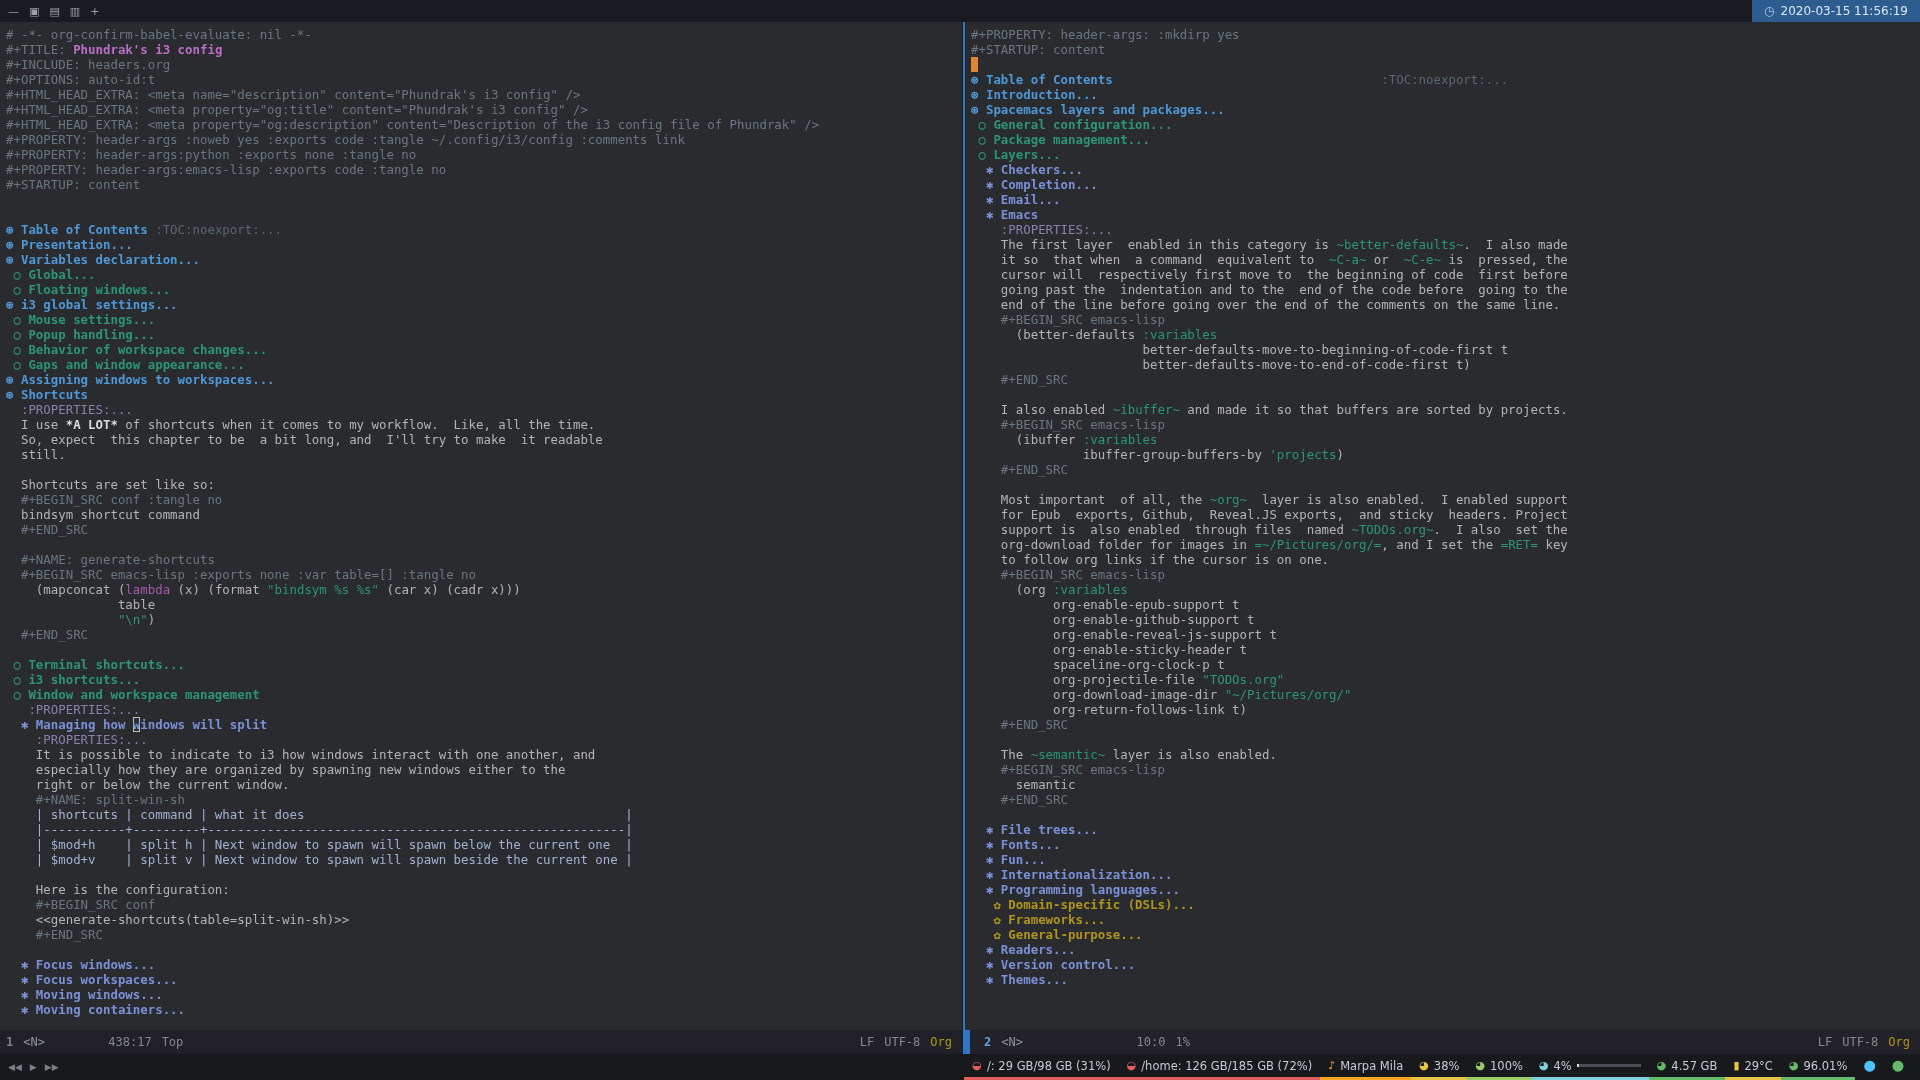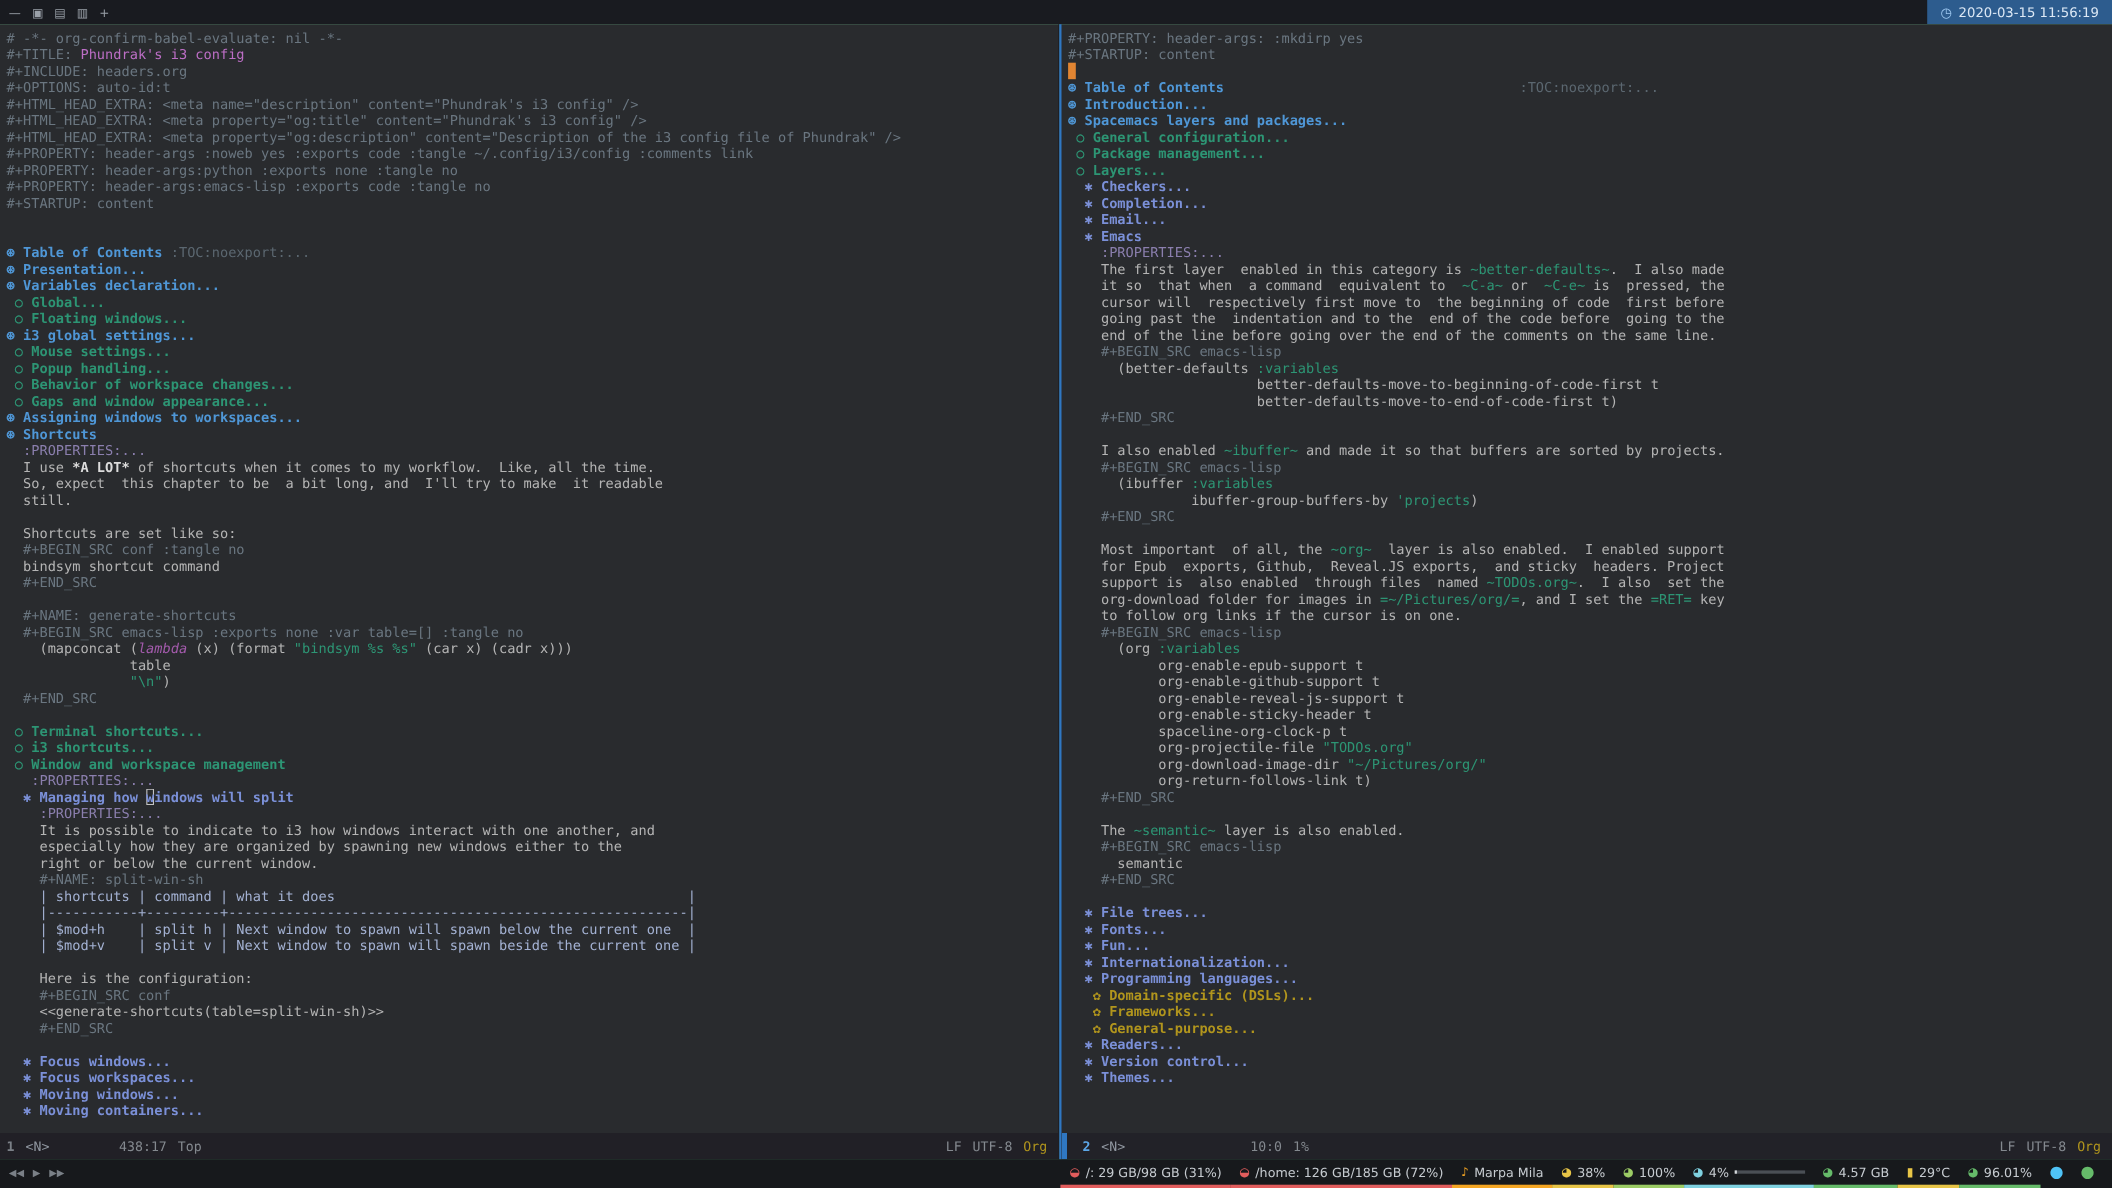--- a/index.html
+++ b/index.html
@@ -25,48 +25,48 @@
   }
   .tb-clock {
     margin-left:auto; height:22px; display:flex; align-items:center; gap:6px;
     padding:0 12px; background:#2d5c8e; color:#dce8f5; font-size:12px;
   }
   .tb-clock .clock-icon { color:#9cc6ef; font-size:12px; }
 
   
   .editor {
     position:absolute; top:22px; left:0; width:1920px; height:1032px;
-    display:flex; background:#86efac;
+    display:flex; background:#c2410c;
   }
   .win { position:relative; height:100%; overflow:hidden; background:#292b2e; }
   .win-left  { width:963px; border-right:1px solid #1d1f22; }
   .win-right { width:957px; border-left:2px solid #2f77c2; }
 
   .buffer {
     position:absolute; top:0; left:0; right:0; bottom:24px;
     padding:5px 0 0 6px; overflow:hidden;
     font-size:12.4px; line-height:15px; white-space:pre;
     color:#b4b4b4;
   }
   .line { height:15px; white-space:pre; }
 
   
   .cm  { color:#6a7680; }
-  .ttl { color:#bc6ec5; font-weight:normal;margin-top:36px; }
+  .ttl { color:#bc6ec5; font-weight:bold;margin-top:36px; }
   .h1  { color:#4f97d7; font-weight:bold; }
   .h2  { color:#2d9574; font-weight:bold; }
   .h3  { color:#7b90d8; font-weight:bold; }
   .h4  { color:#b1951d; font-weight:bold; }
   .tag { color:#5b6770; }
   .drw { color:#8b7fae; }
   .txt { color:#b4b4b4; }
   .b   { color:#dcdcdc; font-weight:bold; }
   .code{ color:#2d9574; }
   .str { color:#2d9574; }
-  .fn  { color:#a45bad;font-style:italic; }
+  .fn  { color:#a45bad; }
   .tbl { color:#a3b1d2; }
   .cur { background:#e18532; color:#292b2e; }
   .hol { box-shadow: inset 0 0 0 1px #c2c2c2; }
 
   
   .modeline {
     position:absolute; left:0; right:0; bottom:0; height:24px;
     background:#212026; color:#8d9399;
     display:flex; align-items:center; gap:10px;
     font-size:12px; padding:0 10px 0 6px;

